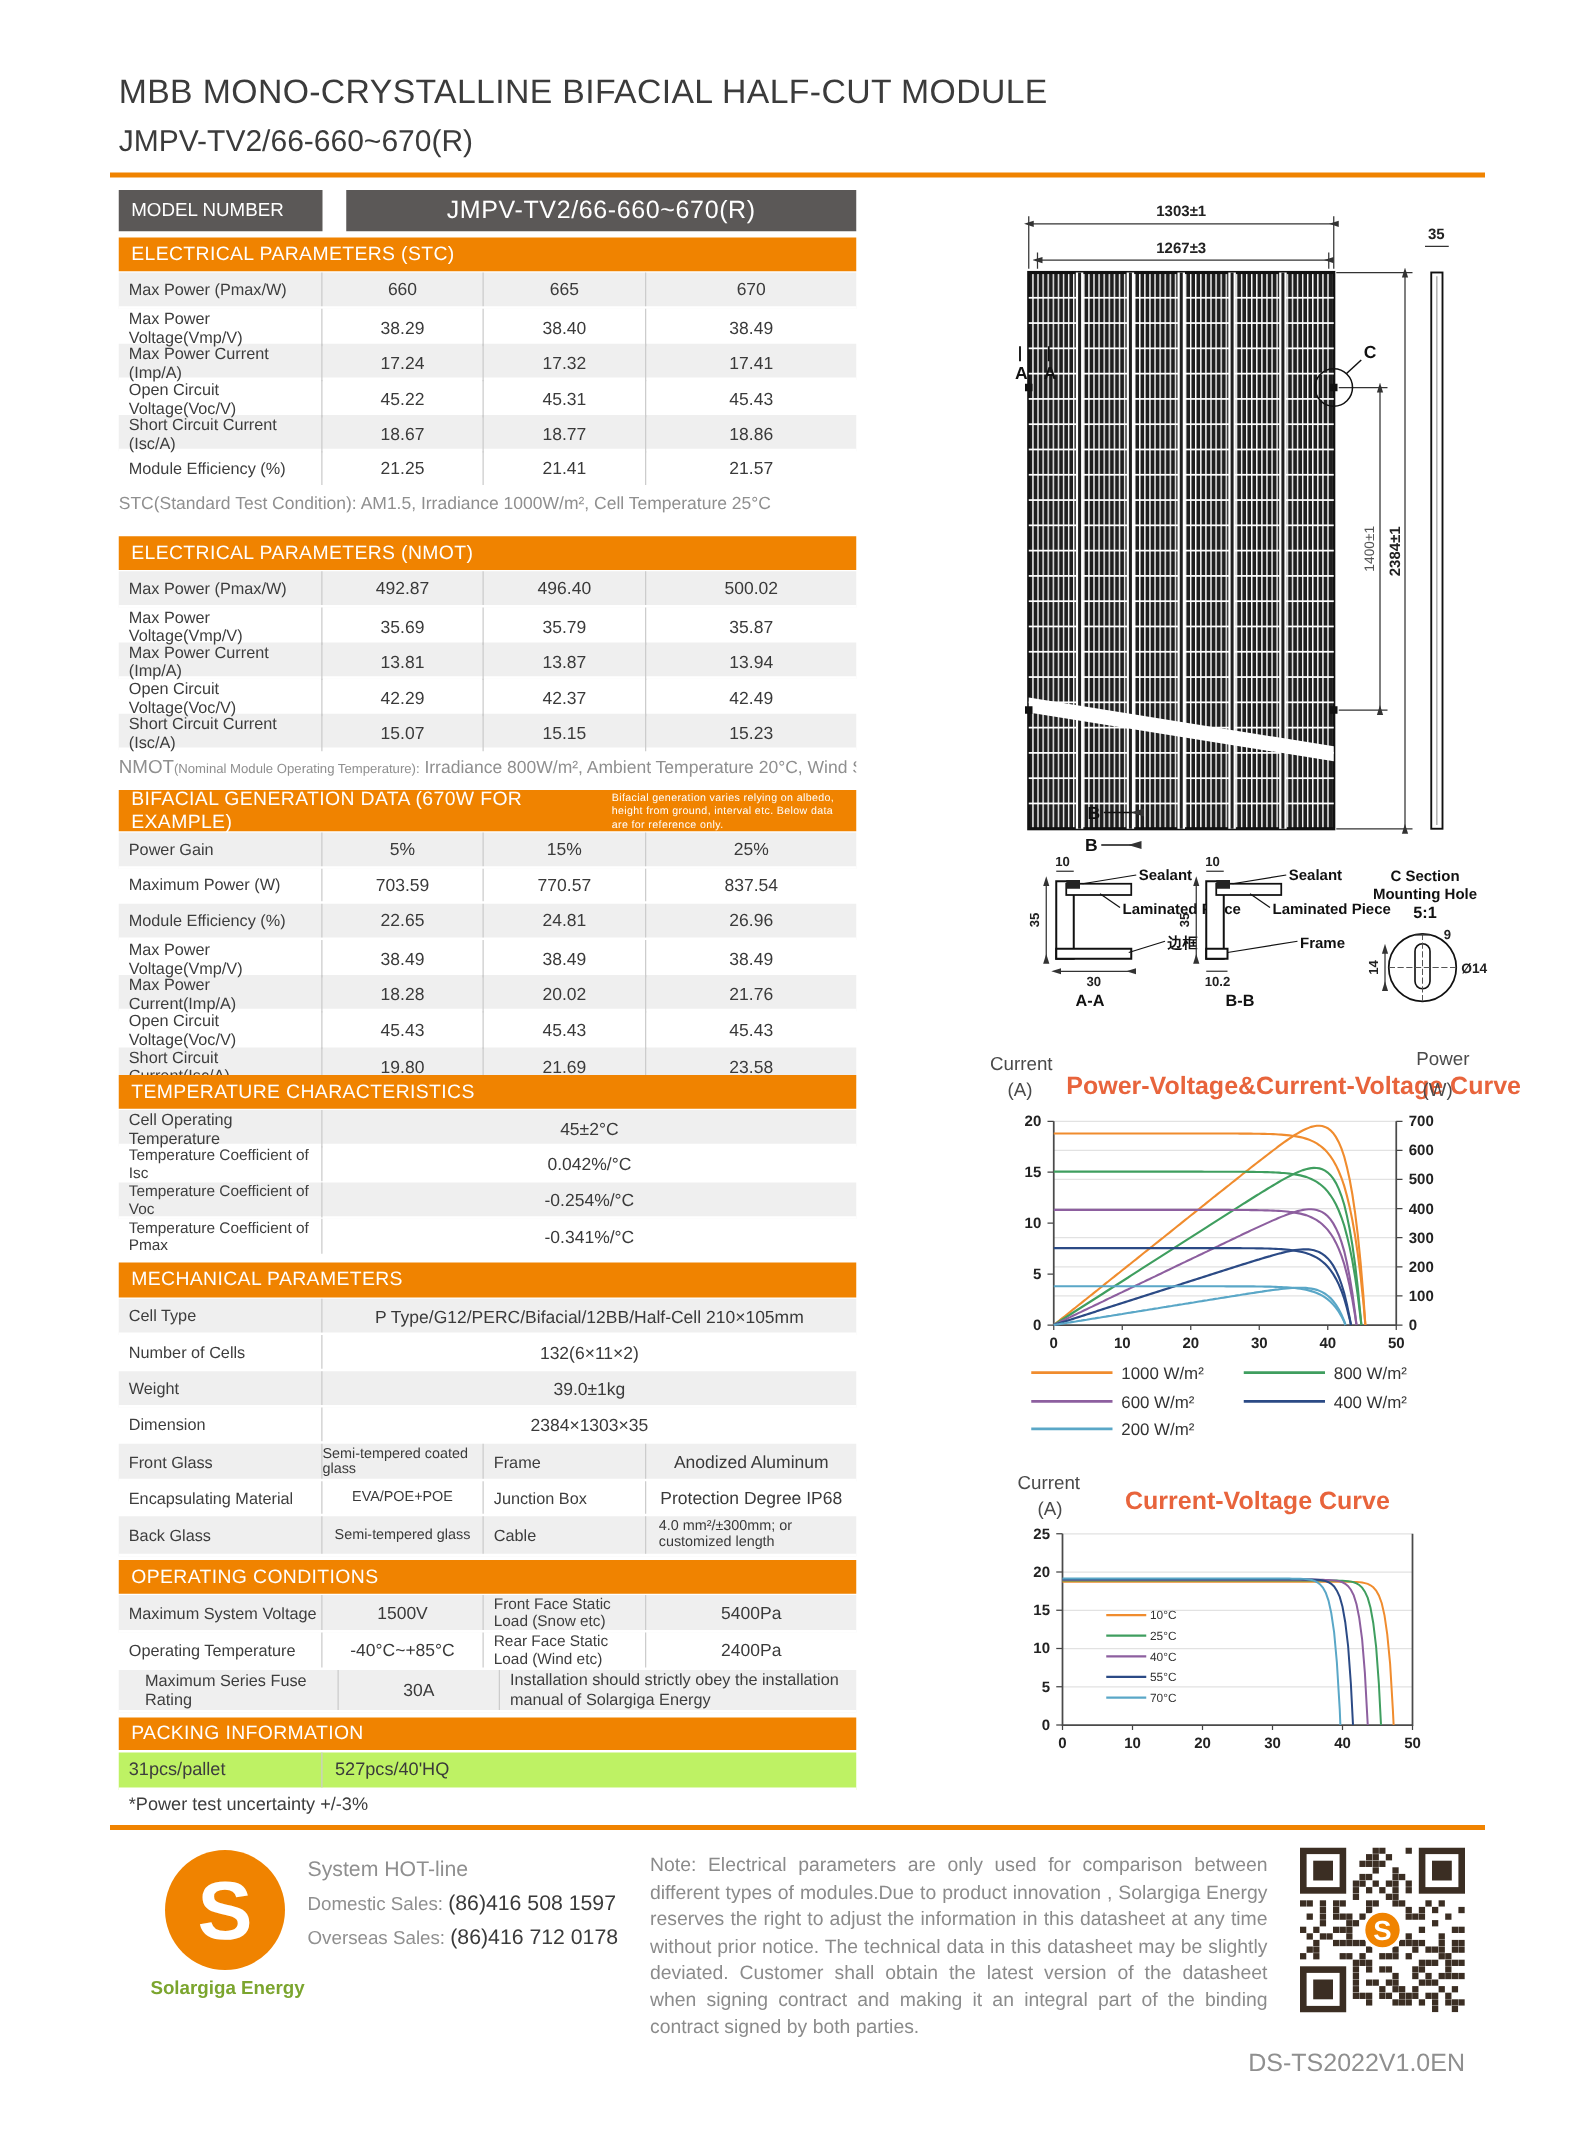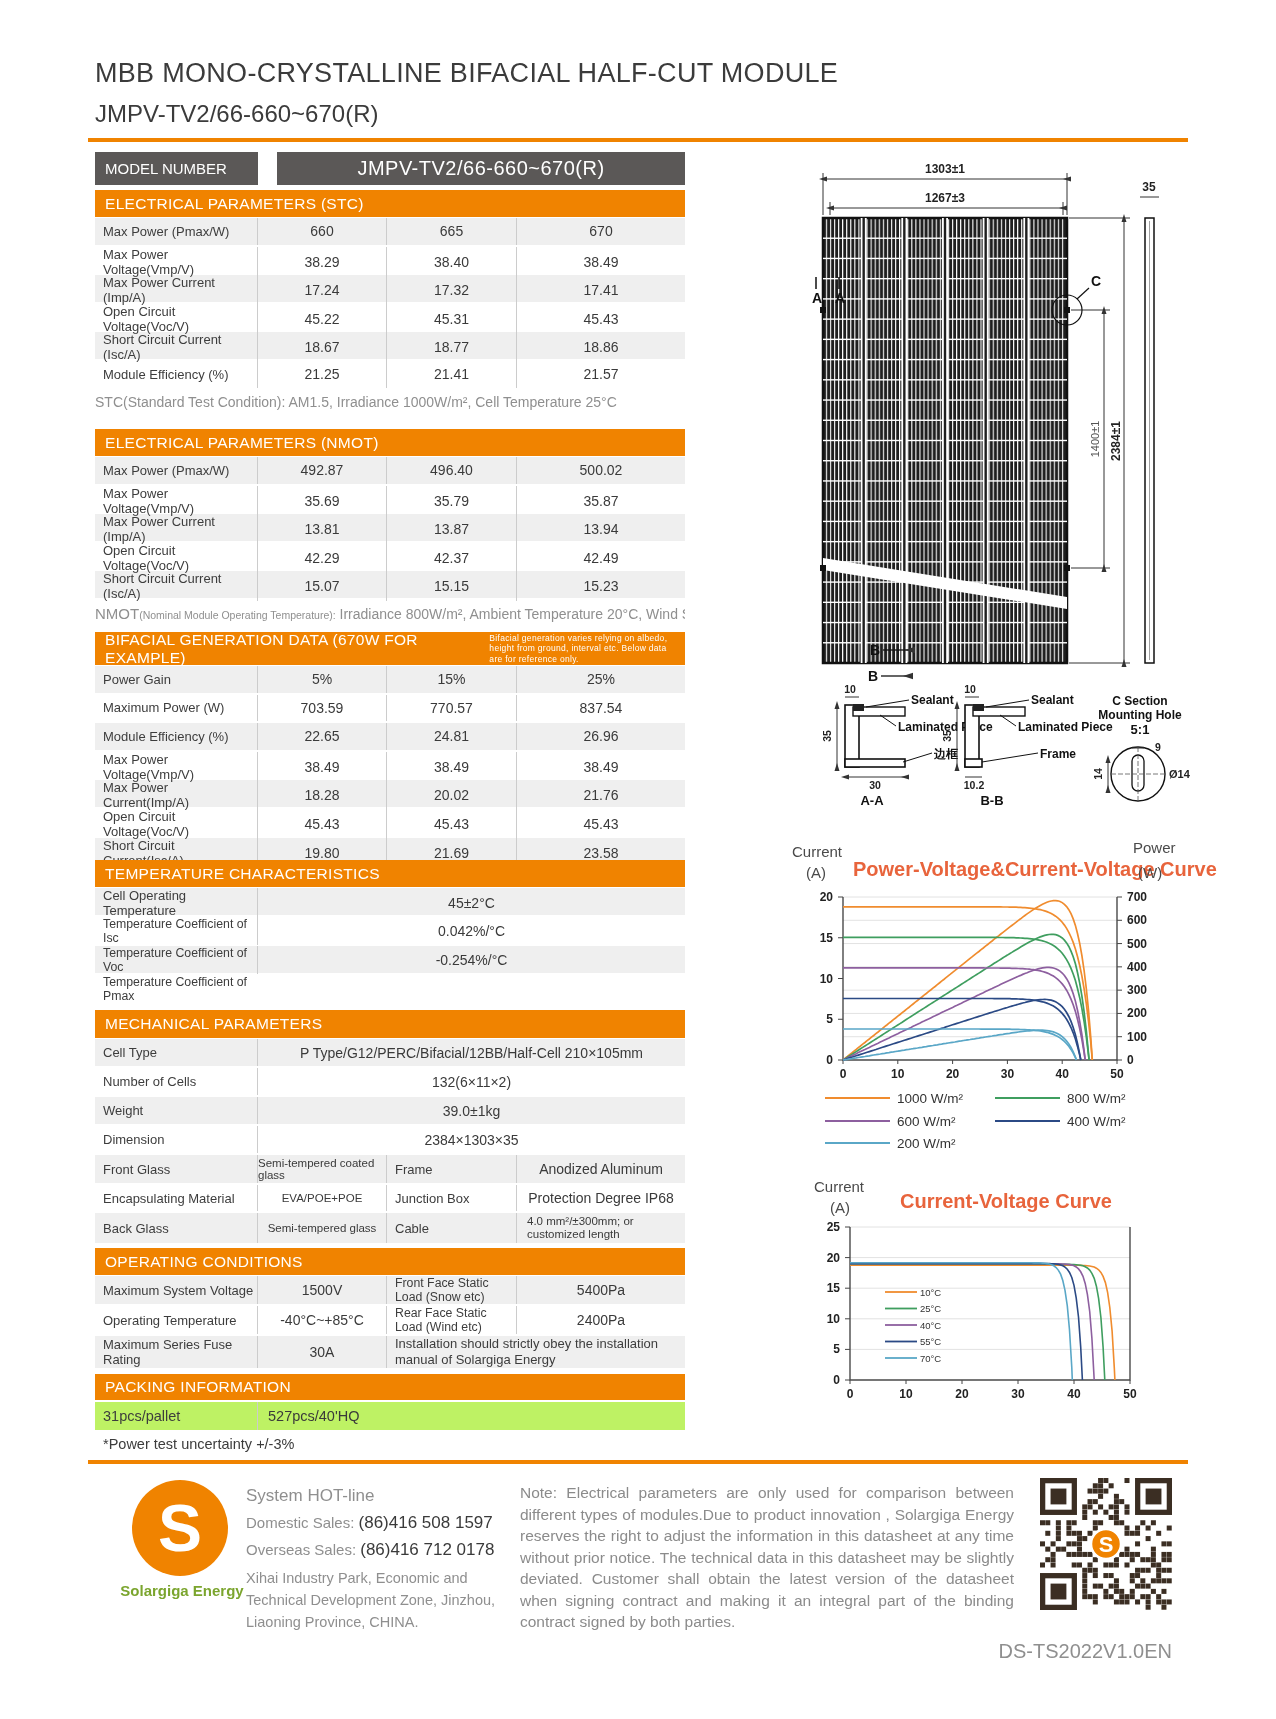--- a/index.html
+++ b/index.html
@@ -211,20 +211,21 @@
         <div class="trow" style="grid-template-columns: 163px 427px; height: 29px; background: rgb(255, 255, 255);">
           <div class="tcell c-label" style="font-size: 12.3px;">Temperature Coefficient of Isc</div>
           <div class="tcell c-val">0.042%/°C</div>
         </div>
         <div class="trow" style="grid-template-columns: 163px 427px; height: 29px; background: rgb(239, 239, 239);">
           <div class="tcell c-label" style="font-size: 12.3px;">Temperature Coefficient of Voc</div>
           <div class="tcell c-val">-0.254%/°C</div>
         </div>
         <div class="trow" style="grid-template-columns: 163px 427px; height: 29px; background: rgb(255, 255, 255);">
           <div class="tcell c-label" style="font-size: 12.3px;">Temperature Coefficient of Pmax</div>
+          <div class="tcell c-val">-0.341%/°C</div>
         </div>
       </div>
 
     <div class="sec ohdr" id="mech-h">MECHANICAL PARAMETERS</div>
     <div class="sec" id="mech-rows">
         <div class="trow" style="grid-template-columns: 163px 427px; height: 29px; background: rgb(239, 239, 239);">
           <div class="tcell c-label">Cell Type</div>
           <div class="tcell c-val">P Type/G12/PERC/Bifacial/12BB/Half-Cell 210×105mm</div>
         </div>
         <div class="trow" style="grid-template-columns: 163px 427px; height: 29px; background: rgb(255, 255, 255);">
@@ -266,21 +267,21 @@
           <div class="tcell c-val">1500V</div>
           <div class="tcell c-label" style="font-size: 12.3px; line-height: 1.15;">Front Face Static Load (Snow etc)</div>
           <div class="tcell c-val">5400Pa</div>
         </div>
         <div class="trow" style="grid-template-columns: 163px 129px 130px 168px; height: 30px; background: rgb(255, 255, 255);">
           <div class="tcell c-label">Operating Temperature</div>
           <div class="tcell c-val">-40°C~+85°C</div>
           <div class="tcell c-label" style="font-size: 12.3px; line-height: 1.15;">Rear Face Static Load (Wind etc)</div>
           <div class="tcell c-val">2400Pa</div>
         </div>
-        <div class="trow" style="grid-template-columns: 163px 129px 298px; height: 34px; background: rgb(239, 239, 239);">
+        <div class="trow" style="grid-template-columns: 163px 129px 298px; height: 34px; background: rgb(239, 239, 239); padding-left: 13px;">
           <div class="tcell c-label">Maximum Series Fuse Rating</div>
           <div class="tcell c-val">30A</div>
           <div class="tcell c-label" style="font-size: 13px; line-height: 1.2;">Installation should strictly obey the installation manual of Solargiga Energy</div>
         </div>
       </div>
 
     <div class="sec ohdr" id="pack-h">PACKING INFORMATION</div>
     <div class="sec" id="pack-rows">
         <div class="trow" style="grid-template-columns: 163px 427px; height: 30px; background: #bef264;">
           <div class="tcell c-label" style="font-size: 14.5px;">31pcs/pallet</div>
@@ -559,21 +560,20 @@
     </svg>
 
   <div class="abs orule" id="rule-bot"></div>
   <div class="abs" id="footer-logo">
       <span>S</span>
     </div>
   <div class="abs" id="footer-logoname">Solargiga Energy</div>
   <div class="abs" id="hotline">System HOT-line</div>
   <div class="f-row" id="f-dom"><span>Domestic Sales:  </span><b>(86)416 508 1597</b></div>
   <div class="f-row" id="f-ovs"><span>Overseas Sales:  </span><b>(86)416 712 0178</b></div>
-  <div class="abs" id="f-addr">Xihai Industry Park, Economic and Technical Development Zone, Jinzhou, Liaoning Province, CHINA.</div>
   <div class="abs" id="f-note">Note:  Electrical parameters are only used for comparison between different types of modules.Due to product innovation , Solargiga Energy reserves the right to adjust the information in this datasheet at any time without prior notice. The technical data in this datasheet may be slightly deviated. Customer shall obtain the latest version of the datasheet when signing contract and making it an integral part of the binding contract signed by both parties.</div>
   <svg class="abs" id="qr" style="left:1040px;top:1478px;" width="132" height="132" viewBox="0 0 132 132">
       <rect x="58.080000000000005" y="0" width="5.016" height="5.016" fill="#3B2E23"></rect>
       <rect x="63.36" y="0" width="5.016" height="5.016" fill="#3B2E23"></rect>
       <rect x="84.48" y="0" width="5.016" height="5.016" fill="#3B2E23"></rect>
       <rect x="52.800000000000004" y="5.28" width="5.016" height="5.016" fill="#3B2E23"></rect>
       <rect x="58.080000000000005" y="5.28" width="5.016" height="5.016" fill="#3B2E23"></rect>
       <rect x="68.64" y="5.28" width="5.016" height="5.016" fill="#3B2E23"></rect>
       <rect x="47.52" y="10.56" width="5.016" height="5.016" fill="#3B2E23"></rect>
       <rect x="52.800000000000004" y="10.56" width="5.016" height="5.016" fill="#3B2E23"></rect>

